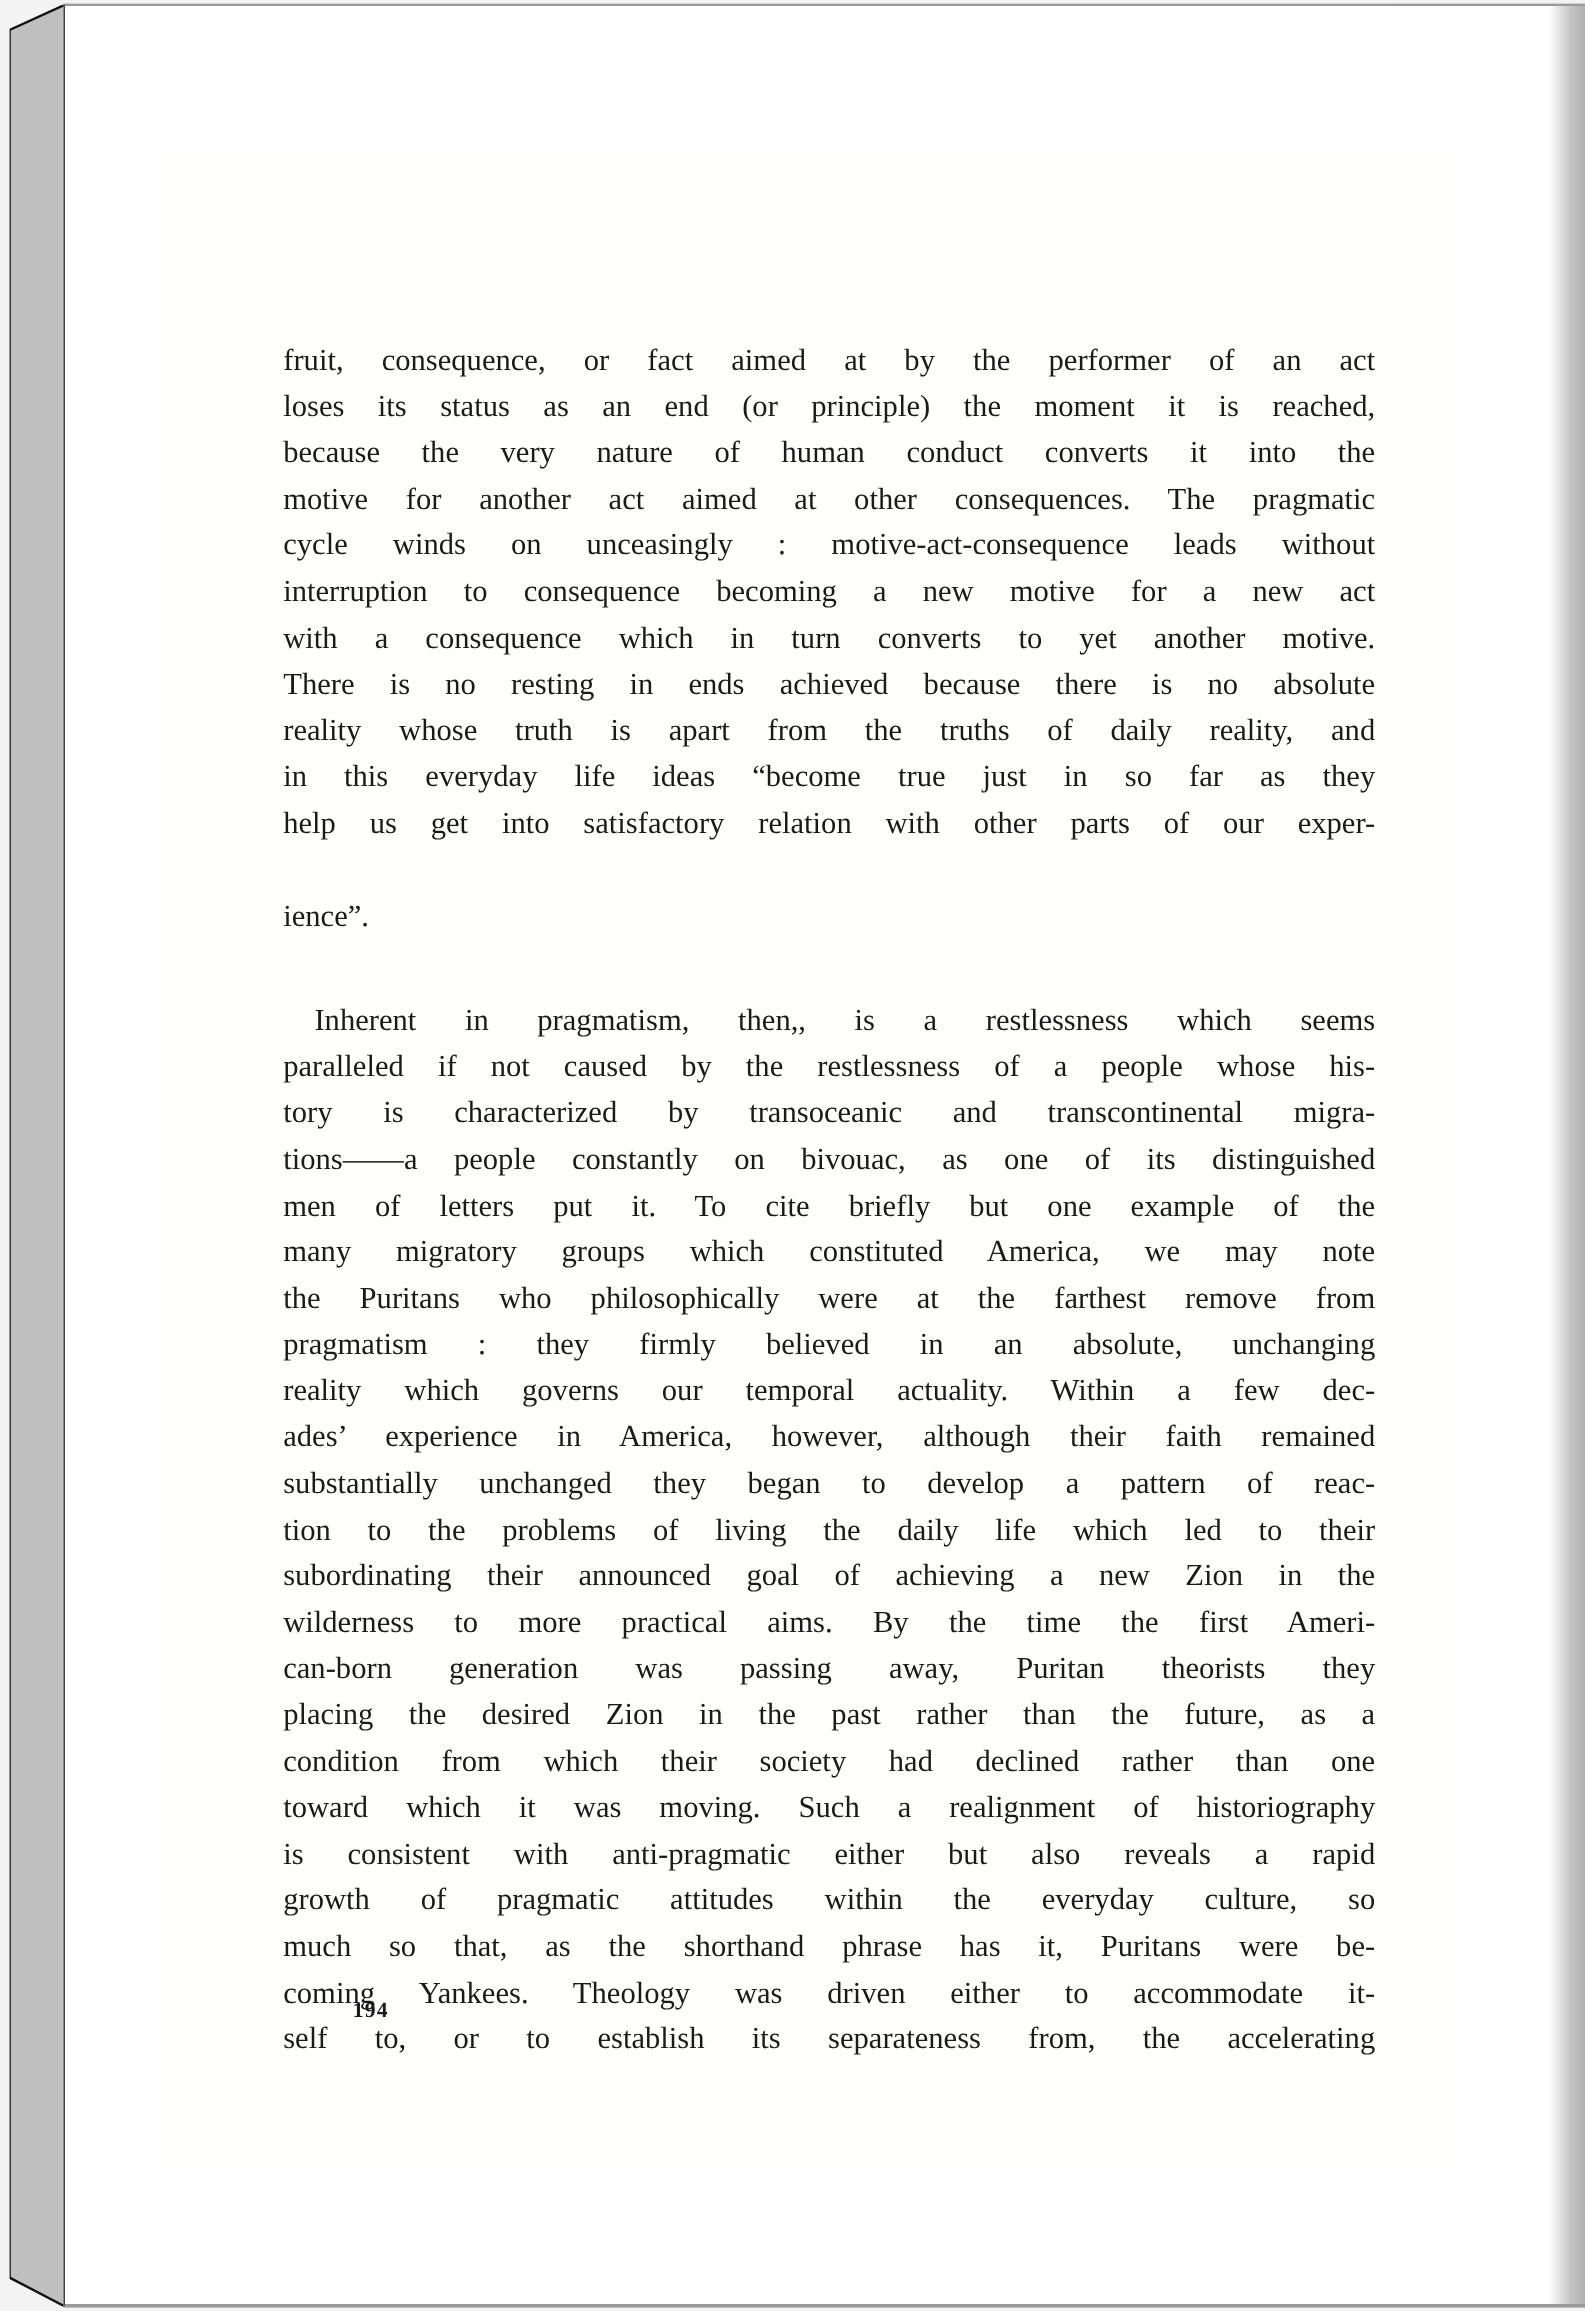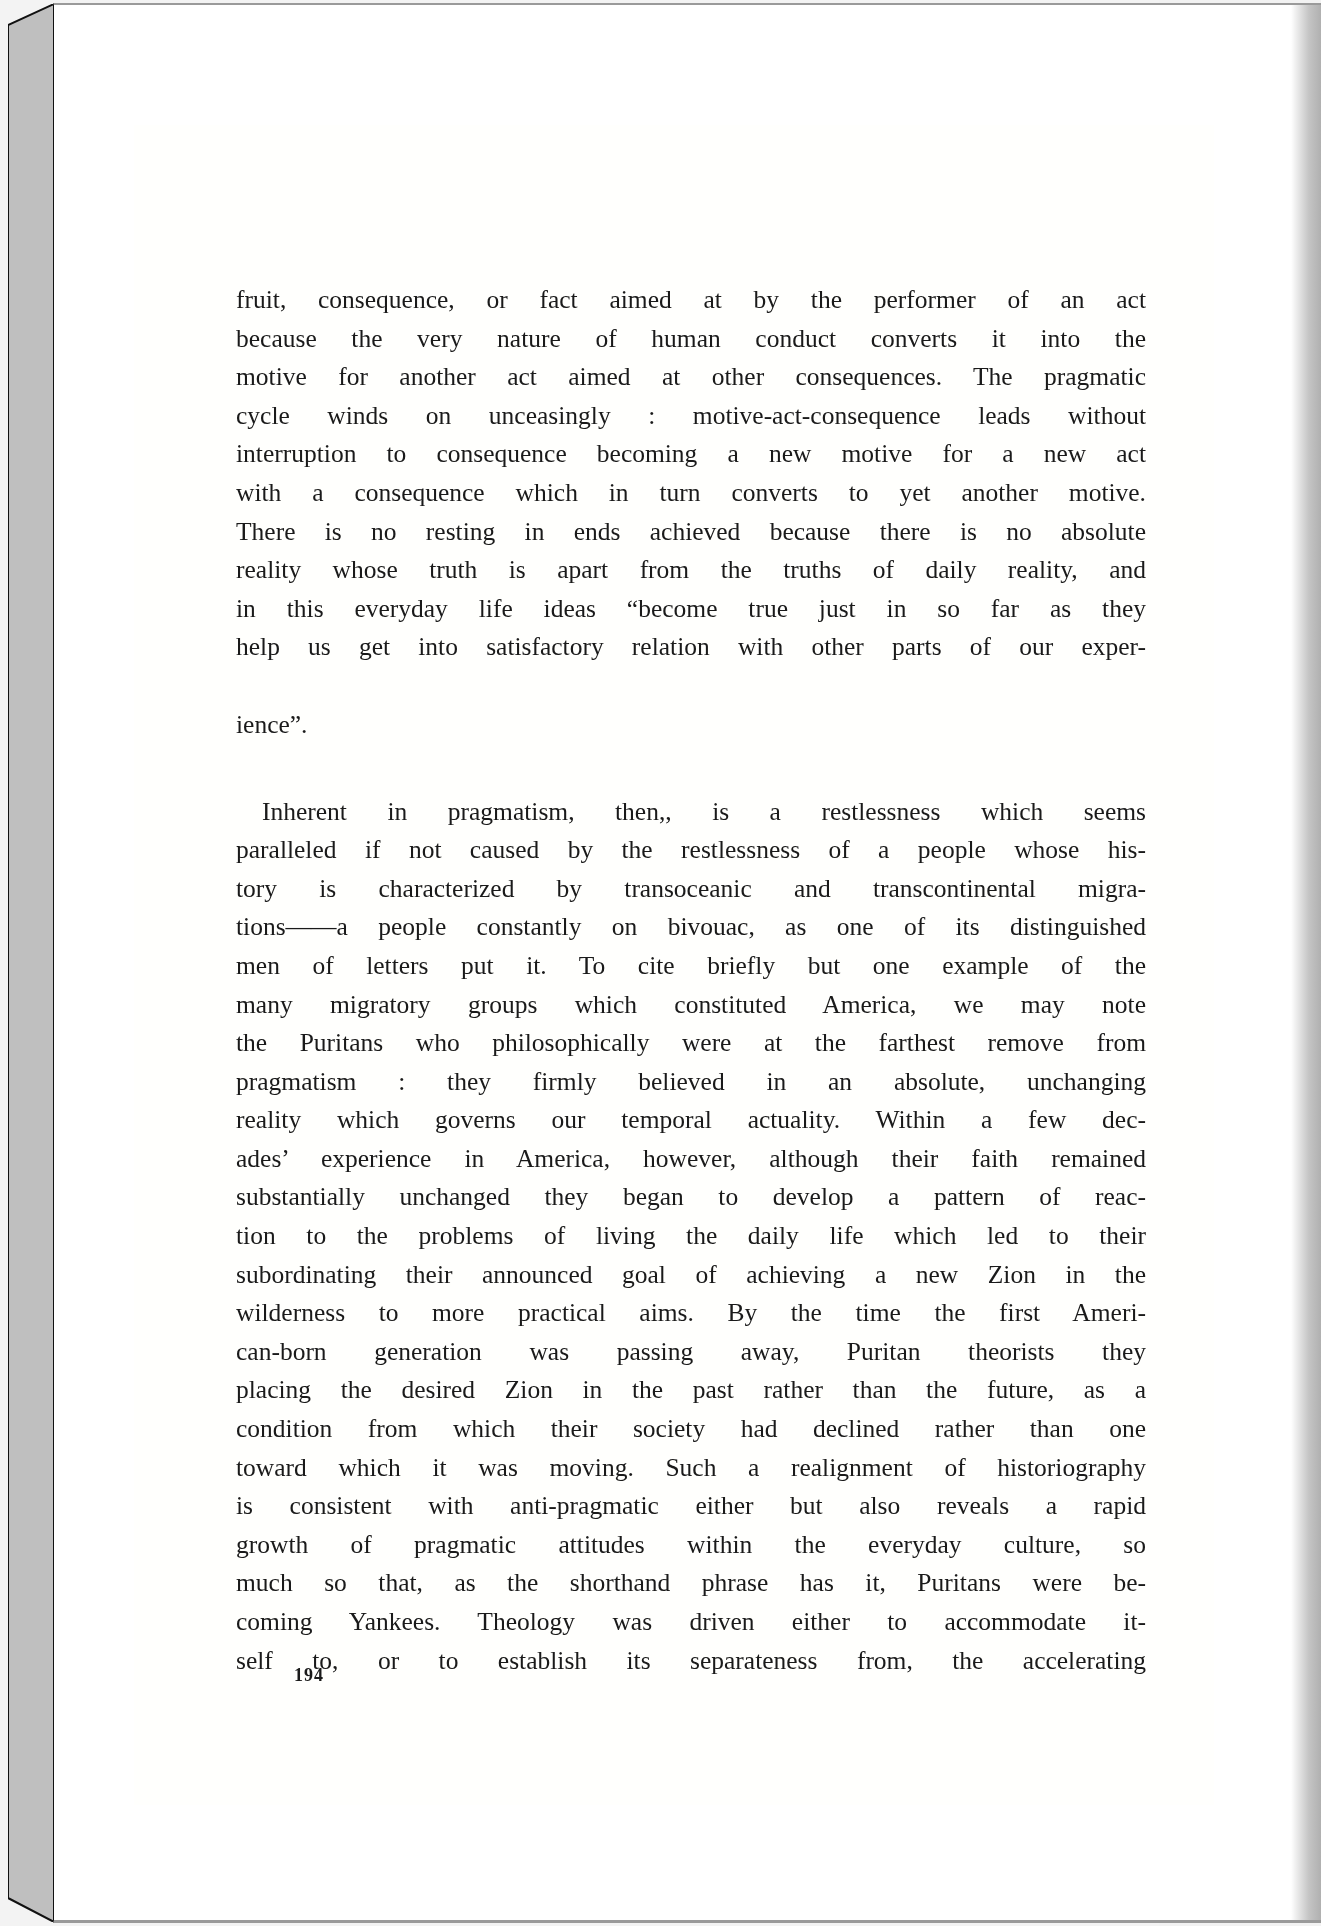--- a/index.html
+++ b/index.html
@@ -109,20 +109,21 @@
     <polyline points="46,0 0,21 0,1894 46,1918" fill="none" stroke="#111" stroke-width="2"></polyline>
   </svg>
 
   <div class="page">
     <div class="page-inner-tint"></div>
     <div class="page-shade"></div>
 
     <div class="text-block">
       <div>
         <span class="line">fruit, consequence, or fact aimed at by the performer of an act</span>
+        <span class="line">loses its status as an end (or principle) the moment it is reached,</span>
         <span class="line">because the very nature of human conduct converts it into the</span>
         <span class="line">motive for another act aimed at other consequences. The pragmatic</span>
         <span class="line">cycle winds on unceasingly : motive-act-consequence leads without</span>
         <span class="line">interruption to consequence becoming a new motive for a new act</span>
         <span class="line">with a consequence which in turn converts to yet another motive.</span>
         <span class="line">There is no resting in ends achieved because there is no absolute</span>
         <span class="line">reality whose truth is apart from the truths of daily reality, and</span>
         <span class="line">in this everyday life ideas “become true just in so far as they</span>
         <span class="line">help us get into satisfactory relation with other parts of our exper-</span>
         <span class="line last">ience”.</span>

